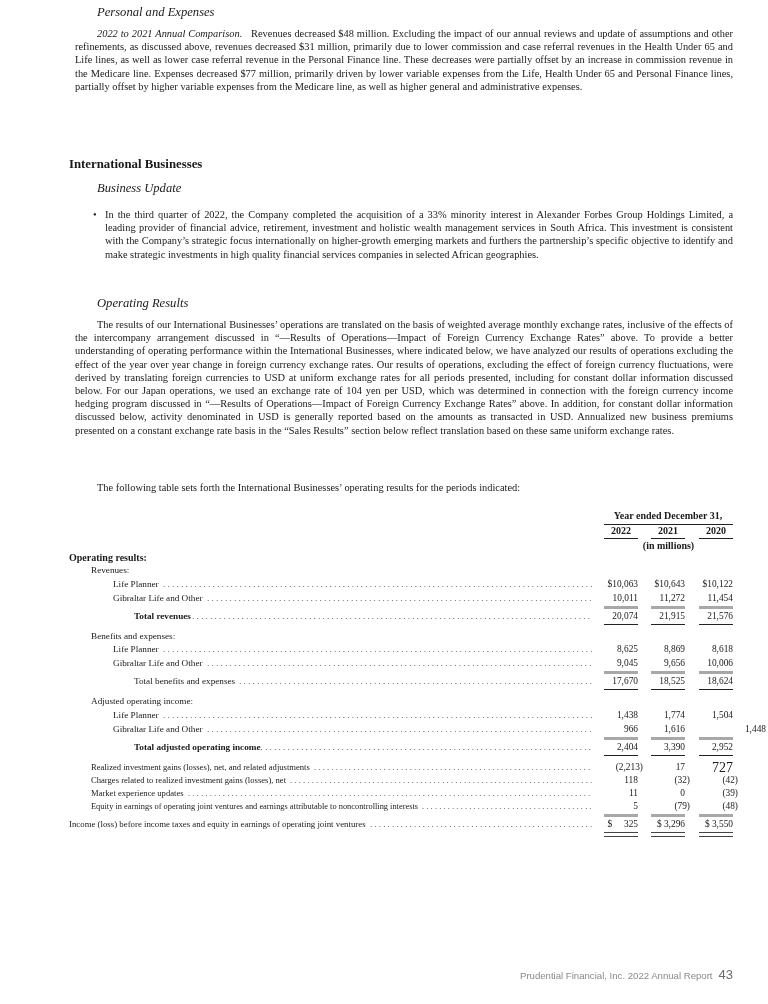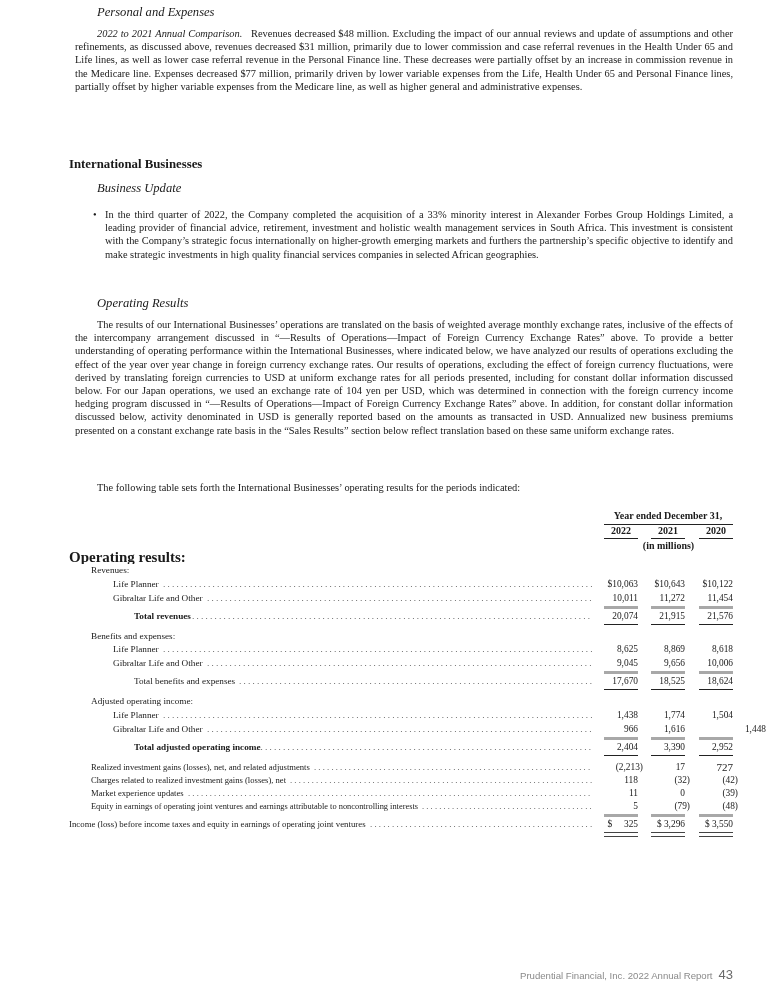--- a/index.html
+++ b/index.html
@@ -67,21 +67,21 @@
   <div class="hdr" style="left:603px; top:510px; width:130px;">Year ended December 31,</div>
   <div class="line" style="left:604px; top:524px; width:129px;"></div>
   <div class="hdr" style="left:604px; top:525px; width:34px;">2022</div>
   <div class="hdr" style="left:651px; top:525px; width:34px;">2021</div>
   <div class="hdr" style="left:699px; top:525px; width:34px;">2020</div>
   <div class="line" style="left:604px; top:538px; width:34px;"></div>
   <div class="line" style="left:651px; top:538px; width:34px;"></div>
   <div class="line" style="left:699px; top:538px; width:34px;"></div>
   <div class="hdr" style="left:604px; top:540px; width:129px;">(in millions)</div>
 
-  <div class="row" style="top:551px; font-weight:bold; font-size:15px;">
+  <div class="row" style="top:551px; font-weight:bold; font-size:10px;">
     <span class="label" style="left:69px;">Operating results:</span>
   </div>
 </div>
 
 <div id="rows">
     <div class="row" style="top: 564px; font-size: 9.2px;">
       <span class="label" style="left: 91px;">Revenues:</span>
     </div>
     <div class="row" style="top: 578px; font-size: 9.2px;">
       <span class="label" style="left: 113px;">Life Planner</span>
@@ -168,21 +168,21 @@
       <span class="v" style="font-size: 9.4px; white-space: pre; left: 681px; width: 52px;">2,952</span>
     </div>
     <div class="line" style="left: 604px; width: 34px; top: 755px;"></div>
     <div class="line" style="left: 651px; width: 34px; top: 755px;"></div>
     <div class="line" style="left: 699px; width: 34px; top: 755px;"></div>
     <div class="row" style="top: 761px; font-size: 8.6px;">
       <span class="label" style="left: 91px;">Realized investment gains (losses), net, and related adjustments</span>
       <span class="dots" style="left: 314px; width: 278px;">........................................................................................................................................................................................................</span>
       <span class="v" style="font-size: 9.4px; white-space: pre; left: 591px; width: 52px;">(2,213)</span>
       <span class="v" style="font-size: 9.4px; white-space: pre; left: 633px; width: 52px;">17</span>
-      <span class="v" style="font-size: 11px; white-space: pre; left: 681px; width: 52px;">727</span>
+      <span class="v" style="font-size: 14px; white-space: pre; left: 681px; width: 52px;">727</span>
     </div>
     <div class="row" style="top: 774px; font-size: 8.6px;">
       <span class="label" style="left: 91px;">Charges related to realized investment gains (losses), net</span>
       <span class="dots" style="left: 290px; width: 302px;">........................................................................................................................................................................................................</span>
       <span class="v" style="font-size: 9.4px; white-space: pre; left: 586px; width: 52px;">118</span>
       <span class="v" style="font-size: 9.4px; white-space: pre; left: 638px; width: 52px;">(32)</span>
       <span class="v" style="font-size: 9.4px; white-space: pre; left: 686px; width: 52px;">(42)</span>
     </div>
     <div class="row" style="top: 787px; font-size: 8.6px;">
       <span class="label" style="left: 91px;">Market experience updates</span>

